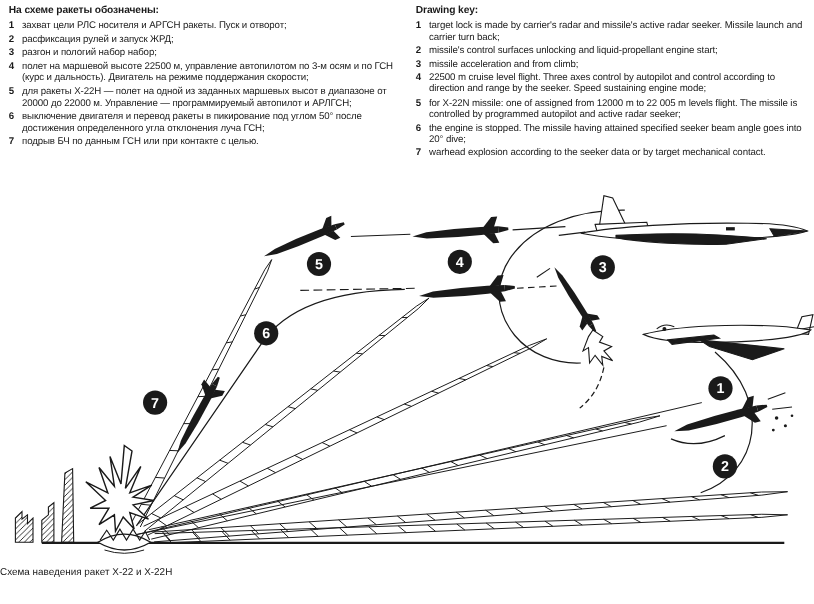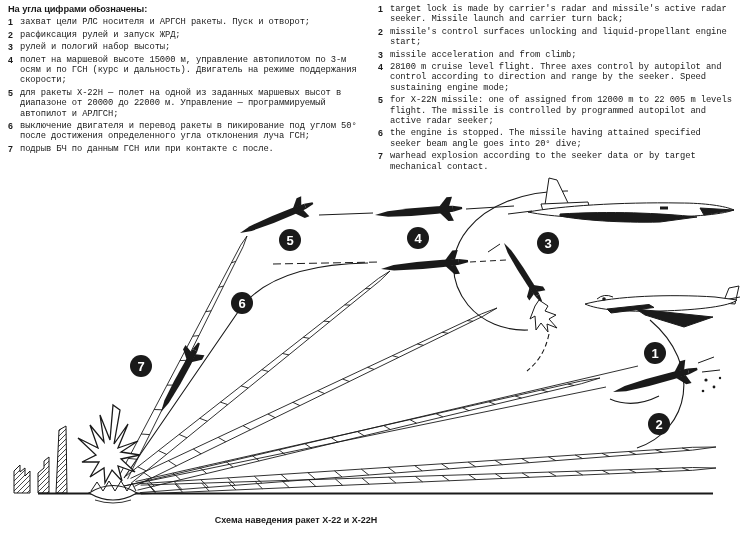--- a/index.html
+++ b/index.html
@@ -4,79 +4,80 @@
 <style>
   html,body{margin:0;padding:0;background:#fff;}
   .page{position:relative;width:740px;height:549px;background:#fff;overflow:hidden;
         font-family:"Liberation Sans",sans-serif;color:#1a1a1a;}
   .legend{position:absolute;top:4px;font-size:8.8px;line-height:10.4px;letter-spacing:-0.1px;}
   .legend.ru{left:8px;width:362px;}
   .legend.en{left:378px;width:356px;}
   .legend h3{margin:0 0 3px 0;font-size:9.3px;font-weight:bold;}
   .li{display:flex;margin-bottom:2px;}
   .li .n{flex:none;width:12px;font-weight:bold;}
-  .li .t{flex:1;font-family:Liberation Mono, monospace;}
+  .li .t{flex:1;}
   .diagram{position:absolute;left:0;top:158px;width:740px;height:354px;}
-  .caption{position:absolute;left:0;top:514px;width:592px;text-align:center;
-           font-size:9px;font-weight:bold;line-height:13px;}
+  .caption{position:absolute;left:0;top:514px;width:592px;
+           font-size:9px;font-weight:normal;line-height:13px;}
   svg text.marker{font-family:"Liberation Sans",sans-serif;font-size:13px;font-weight:bold;fill:#fff;}
 </style>
 </head>
 <body>
 
 <div class="page">
 
   <div class="legend ru">
-    <h3>На угла цифрами обозначены:</h3>
+    <h3>На схеме ракеты обозначены:</h3>
     <div class="li">
         <span class="n">1</span>
         <span class="t">захват цели РЛС носителя и АРГСН ракеты. Пуск и отворот;</span>
       </div>
     <div class="li">
         <span class="n">2</span>
         <span class="t">расфиксация рулей и запуск ЖРД;</span>
       </div>
     <div class="li">
         <span class="n">3</span>
-        <span class="t">рулей и пологий набор высоты;</span>
+        <span class="t">разгон и пологий набор набор;</span>
       </div>
     <div class="li">
         <span class="n">4</span>
-        <span class="t">полет на маршевой высоте 15000 м, управление автопилотом по 3-м осям и по ГСН (курс и дальность). Двигатель на режиме поддержания скорости;</span>
+        <span class="t">полет на маршевой высоте 22500 м, управление автопилотом по 3-м осям и по ГСН (курс и дальность). Двигатель на режиме поддержания скорости;</span>
       </div>
     <div class="li">
         <span class="n">5</span>
         <span class="t">для ракеты Х-22Н — полет на одной из заданных маршевых высот в диапазоне от 20000 до 22000 м. Управление — программируемый автопилот и АРЛГСН;</span>
       </div>
     <div class="li">
         <span class="n">6</span>
         <span class="t">выключение двигателя и перевод ракеты в пикирование под углом 50° после достижения определенного угла отклонения луча ГСН;</span>
       </div>
     <div class="li">
         <span class="n">7</span>
-        <span class="t">подрыв БЧ по данным ГСН или при контакте с после.</span>
+        <span class="t">подрыв БЧ по данным ГСН или при контакте с целью.</span>
       </div>
   </div>
 
   <div class="legend en">
+    <h3>Drawing key:</h3>
     <div class="li">
         <span class="n">1</span>
         <span class="t">target lock is made by carrier's radar and missile's active radar seeker. Missile launch and carrier turn back;</span>
       </div>
     <div class="li">
         <span class="n">2</span>
         <span class="t">missile's control surfaces unlocking and liquid-propellant engine start;</span>
       </div>
     <div class="li">
         <span class="n">3</span>
         <span class="t">missile acceleration and from climb;</span>
       </div>
     <div class="li">
         <span class="n">4</span>
-        <span class="t">28100 m cruise level flight. Three axes control by autopilot and control according to direction and range by the seeker. Speed sustaining engine mode;</span>
+        <span class="t">22500 m cruise level flight. Three axes control by autopilot and control according to direction and range by the seeker. Speed sustaining engine mode;</span>
       </div>
     <div class="li">
         <span class="n">5</span>
         <span class="t">for X-22N missile: one of assigned from 12000 m to 22 005 m levels flight. The missile is controlled by programmed autopilot and active radar seeker;</span>
       </div>
     <div class="li">
         <span class="n">6</span>
         <span class="t">the engine is stopped. The missile having attained specified seeker beam angle goes into 20° dive;</span>
       </div>
     <div class="li">

